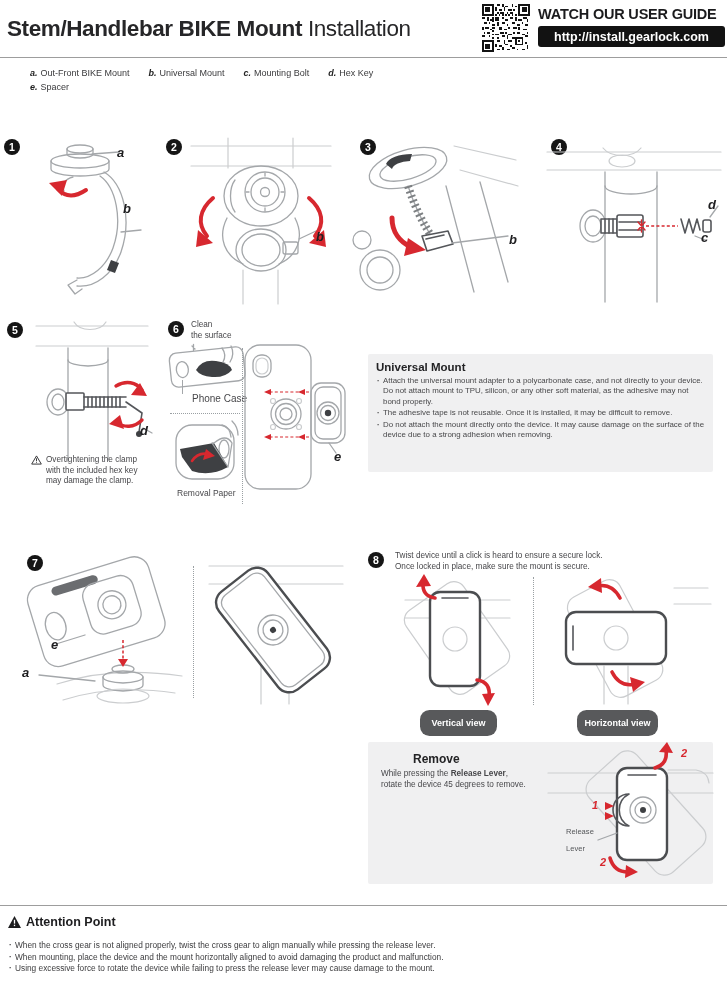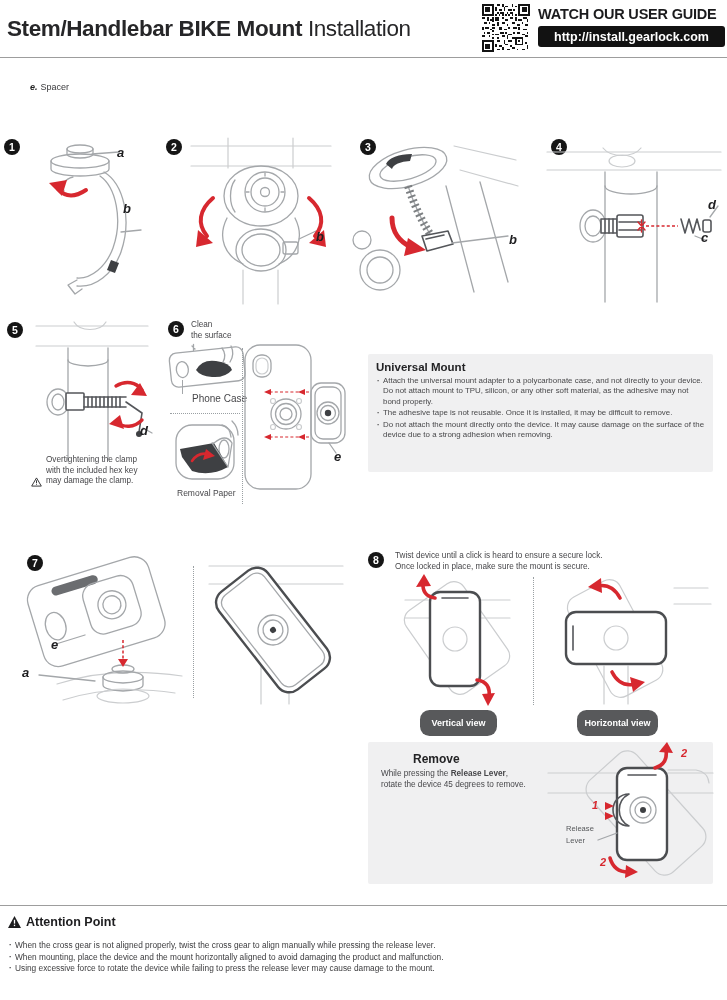--- a/index.html
+++ b/index.html
@@ -20,21 +20,21 @@
   .small{font-size:8.2px;color:#47474a;line-height:10.5px;}
   .pre{white-space:pre-line;}
   .graybox{background:#f0f0f1;border-radius:2px;}
   .um-title{font-size:11.5px;font-weight:800;color:#232325;}
   .um-b{font-size:7.9px;line-height:10.4px;color:#48484a;position:relative;padding-left:7px;margin-bottom:1px;}
   .um-b::before{content:"\00B7";position:absolute;left:1px;top:0;font-weight:700;}
   .pill{background:#58595b;color:#fff;font-size:9px;font-weight:700;border-radius:9.5px;height:26px;
         display:flex;align-items:center;justify-content:center;}
   .rm-title{font-size:12px;font-weight:800;color:#232325;padding-left:32px;}
   .rednum{color:#d7282f;font-size:11px;font-weight:800;font-style:italic;}
-  .lever-label{font-size:7.6px;line-height:12px;color:#55575a;}
+  .lever-label{font-size:7.6px;line-height:17px;color:#55575a;}
   .att-title{font-size:12.5px;font-weight:800;color:#1d1d1f;}
   .att-b{font-size:8.3px;color:#3c3c3e;line-height:11.7px;padding-left:7px;position:relative;}
   .att-b::before{content:"\00B7";position:absolute;left:1px;top:0;font-weight:700;}
   .att-red{color:#d7282f;font-weight:700;font-size:8.6px;}
   .dotv{width:0;border-left:1px dotted #9aa0a3;}
   .doth{height:0;border-top:1px dotted #9aa0a3;}
   .elbow{width:6px;border-left:1px solid #a4a7aa;}
   .warnrow{display:flex;gap:4px;align-items:flex-start;}
   svg{display:block;overflow:visible;}
   svg .l{stroke:#a4a7aa;fill:none;stroke-width:1.3;stroke-linecap:round;stroke-linejoin:round;}
@@ -168,20 +168,26 @@
     <g class="qf">
         <rect x="22" y="22" width="1" height="1"></rect>
       </g>
   </svg>
 
   <div class="abs watch" style="left:538px;top:6px;">WATCH OUR USER GUIDE</div>
   <div class="abs urlpill" style="left:538px;top:26px;">http://install.gearlock.com</div>
 
   <div class="abs hr" style="left:0;top:57px;width:727px;"></div>
 
+  <div class="abs parts" style="left:30px;top:68px;">
+    <span><span class="pk">a.</span><span>Out-Front BIKE Mount</span></span>
+    <span><span class="pk">b.</span><span>Universal Mount</span></span>
+    <span><span class="pk">c.</span><span>Mounting Bolt</span></span>
+    <span><span class="pk">d.</span><span>Hex Key</span></span>
+  </div>
   <div class="abs parts" style="left:30px;top:82px;">
     <span><span class="pk">e.</span><span>Spacer</span></span>
   </div>
 
   <div class="abs stepnum" style="left:4px;top:139px;">1</div>
   <svg class="abs" style="left:28px;top:140px;" width="140" height="162" viewBox="0 0 140 162">
     <g class="l">
       <ellipse cx="52" cy="9" rx="13" ry="4"></ellipse>
       <path d="M39 9v5a13 4 0 0 0 26 0V9"></path>
       <ellipse cx="52" cy="21" rx="29" ry="7"></ellipse>
@@ -311,21 +317,21 @@
     </g>
     <path class="d" stroke-width="3.6" d="M104 80l16 11-3 19"></path>
     <circle class="df" cx="117" cy="112" r="3"></circle>
     <path class="r" stroke-width="3.4" d="M94 64c10-6 20-4 26 4"></path>
     <polygon class="rf" points="118,61 125,74 109,73"></polygon>
     <path class="r" stroke-width="3.4" d="M120 98c-8 8-18 8-26 2"></path>
     <polygon class="rf" points="98,93 87,102 102,107"></polygon>
     <line class="l" x1="121" y1="106" x2="130" y2="111"></line>
   </svg>
   <div class="abs dlabel" style="left:140px;top:423px;">d</div>
-  <div class="abs warnrow" style="left:31px;top:455px;width:160px;align-items:flex-end;">
+  <div class="abs warnrow" style="left:31px;top:455px;width:160px;">
     <svg width="11" height="10" viewBox="0 0 12 11">
       <path d="M6 1L11.3 10H0.7z" fill="none" stroke="#3a3a3c" stroke-width="1.1" stroke-linejoin="round"></path>
       <rect x="5.45" y="3.6" width="1.1" height="3" fill="#3a3a3c"></rect>
       <rect x="5.45" y="7.4" width="1.1" height="1.1" fill="#3a3a3c"></rect>
     </svg>
     <div class="small pre">Overtightening the clamp
 with the included hex key
 may damage the clamp.</div>
   </div>
 

